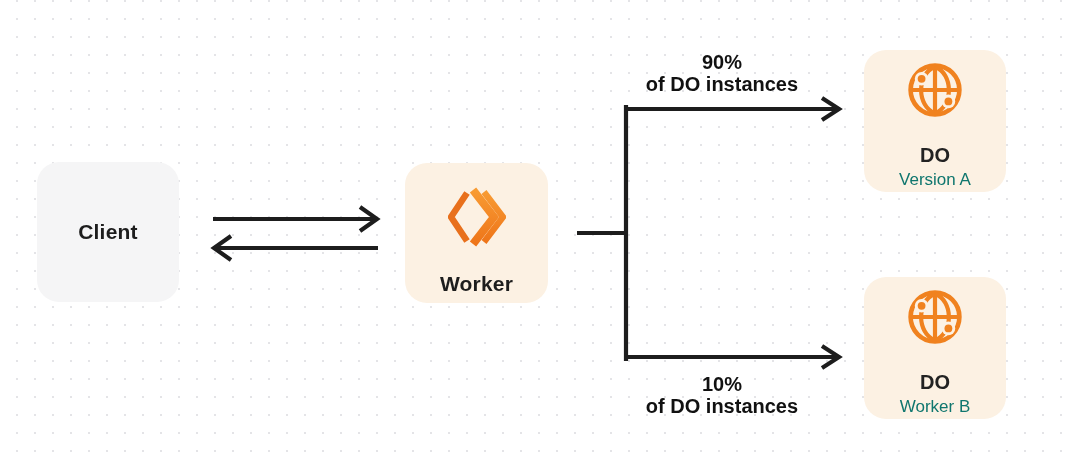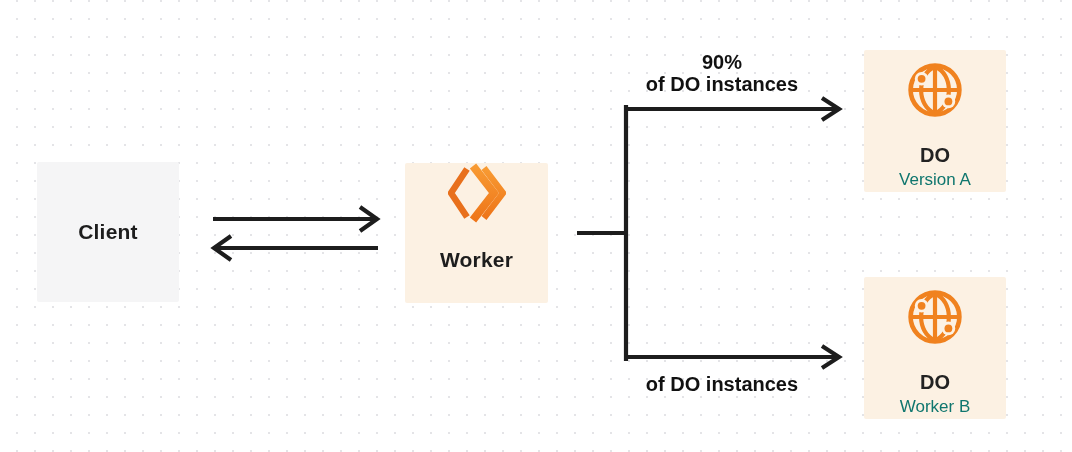--- a/index.html
+++ b/index.html
@@ -17,30 +17,31 @@
     background-position: 8px 10px;
     font-family: "Liberation Sans", sans-serif;
     overflow: hidden;
   }
   .card {
     position: absolute;
     box-sizing: border-box;
     display: flex;
     flex-direction: column;
     align-items: center;
-    border-radius: 2px;
+    border-radius: 22px;
   }
   .card-client {
     left: 37px; top: 162px; width: 142px; height: 140px;
     background: #f5f5f6;
     justify-content: center;
   }
   .card-worker {
     left: 405px; top: 163px; width: 143px; height: 140px;
     background: #fcf1e3;
+    padding-top: 24px;
   }
   .card-do {
     left: 864px; width: 142px; height: 142px;
     background: #fcf1e3;
     padding-top: 12px;
   }
   .card-do-a { top: 50px; }
   .card-do-b { top: 277px; }
 
   .node-label {
@@ -174,16 +175,17 @@
     </div>
     <div class="do-title">DO</div>
     <div class="do-subtitle">Worker B</div>
   </div>
 
   <div class="edge-label edge-label-top">
     <div>90%</div>
     <div>of DO instances</div>
   </div>
   <div class="edge-label edge-label-bottom">
+    <div>10%</div>
     <div>of DO instances</div>
   </div>
 
 </div>
 
 </body></html>

